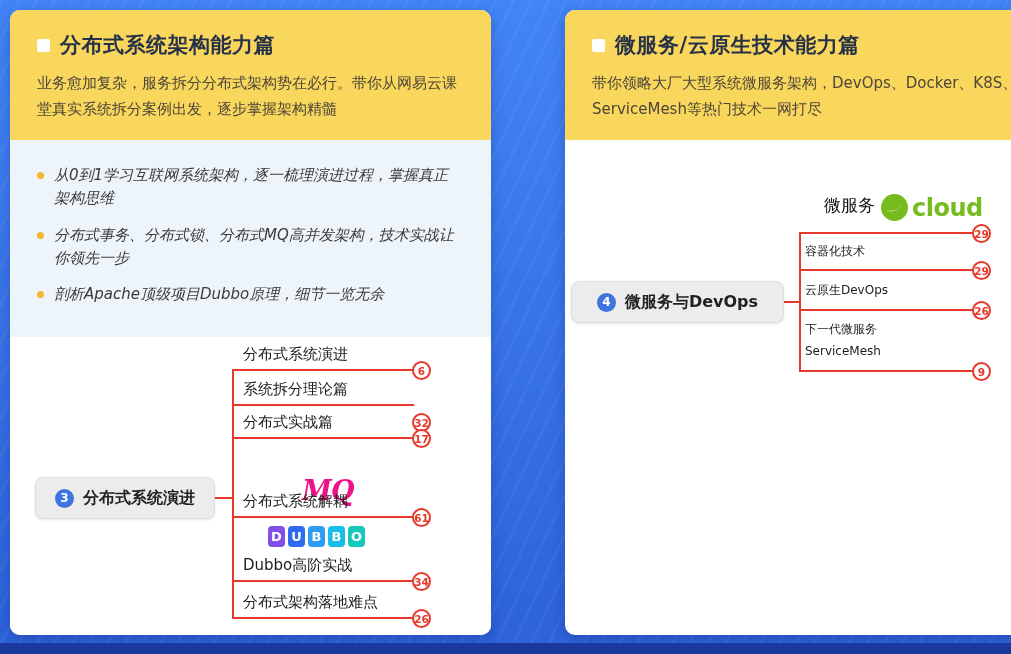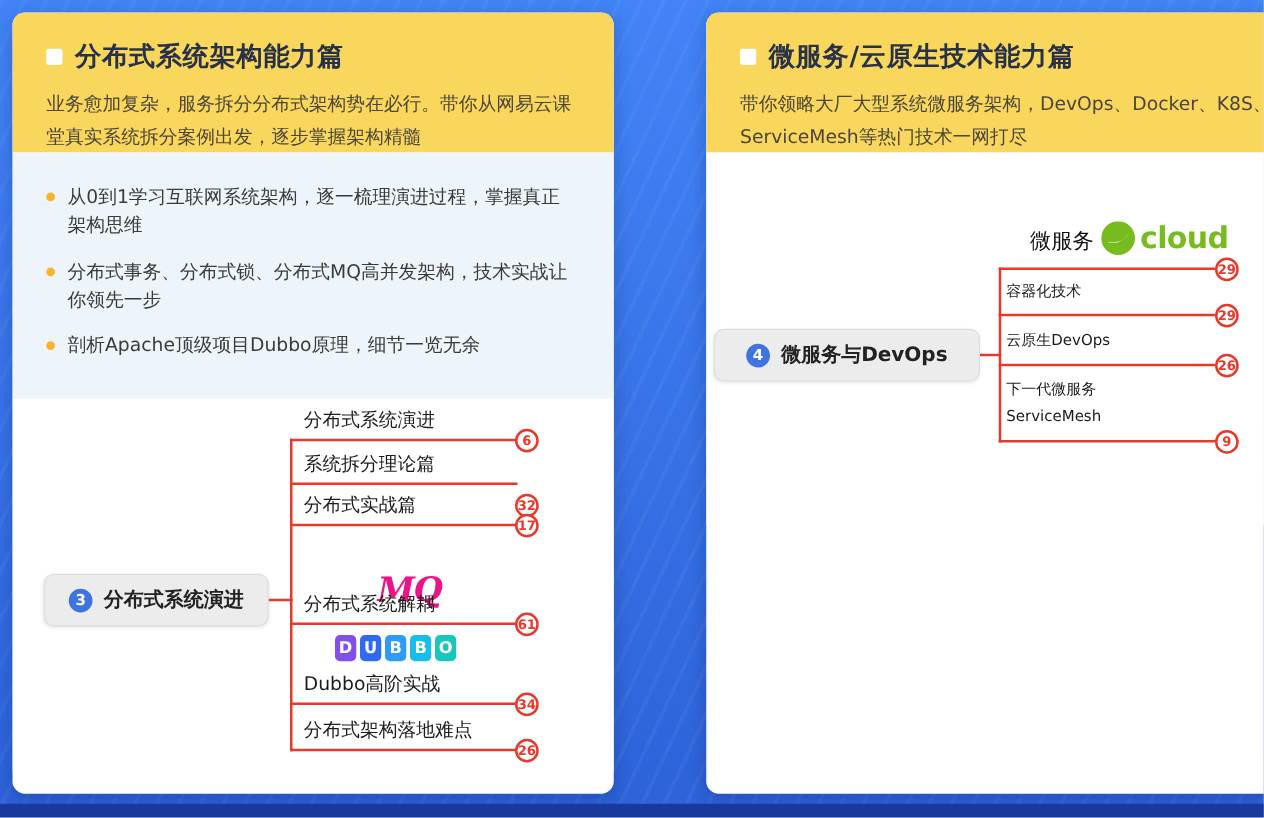--- a/index.html
+++ b/index.html
@@ -18,28 +18,28 @@
   }
   .card {
     position:absolute; top:10px; width:481px; height:625px;
     border-radius:10px; overflow:hidden; background:#fff;
     box-shadow:0 4px 14px rgba(0,25,90,.28);
   }
   .card.left { left:10px; }
   .card.right { left:521px;margin-left:44px; }
 
   
-  .card-header { background:#f9d65c; height:112px; padding:21px 28px 0 27px; }
+  .card-header { background:#f9d65c; height:130px; padding:21px 28px 0 27px; }
   .card-title-row { display:flex; align-items:center; gap:10px; }
   .title-square { width:13px; height:13px; background:#ffffff; border-radius:2px; flex:0 0 auto; }
   .card-title { font-size:21px; font-weight:bold; color:#273249; letter-spacing:.5px; }
   .card-subtitle { margin-top:11px; font-size:15px; color:#4c463a; line-height:1.75; }
 
   
-  .card-points { background:#edf4fa; height:197px; padding:24px 30px 0 27px; }
+  .card-points { background:#edf4fa; height:197px; padding:24px 30px 0 27px;font-style:italic; }
   .point { display:flex; gap:10px; margin-bottom:13px; }
   .point-dot { flex:0 0 auto; width:7px; height:7px; border-radius:50%; background:#f5b52e; margin-top:8px; }
   .point-text { font-size:15px; line-height:1.55; color:#3a3a3a; }
 
   
   .diagram { position:relative; background:#fff; height:298px; }
   .hline { position:absolute; height:2px; background:#e6392b; }
   .vline { position:absolute; width:2px; background:#e6392b; }
   .count-circle {
     position:absolute; width:19px; height:19px; border-radius:50%;
@@ -66,21 +66,21 @@
     font-style:italic; font-weight:bold; font-size:27px; color:#ee1288; letter-spacing:-1px;margin-top:32px;
   }
   .dubbo-logo { position:absolute; display:flex; gap:3px; }
   .dubbo-logo span {
     width:17px; height:21px; border-radius:4px; color:#fff; font-weight:bold; font-size:13px;
     display:flex; align-items:center; justify-content:center;
   }
   .db0 { background:#8250e8; } .db1 { background:#2f6bf0; } .db2 { background:#2e9bf5; }
   .db3 { background:#19bde9; } .db4 { background:#15c8bb; }
 
-  .sc-row { position:absolute; display:flex; align-items:flex-end; gap:6px; }
+  .sc-row { position:absolute; display:flex; align-items:flex-start; gap:6px; }
   .sc-prefix { font-size:17px; color:#111; }
   .sc-cloud { font-size:24px; font-weight:bold; color:#77bc1f; letter-spacing:-.5px; margin-left:-2px; }
 </style>
 </head>
 <body>
 
 <div class="bg-stripes"></div>
 
 <div class="card left">
   <div class="card-header">

